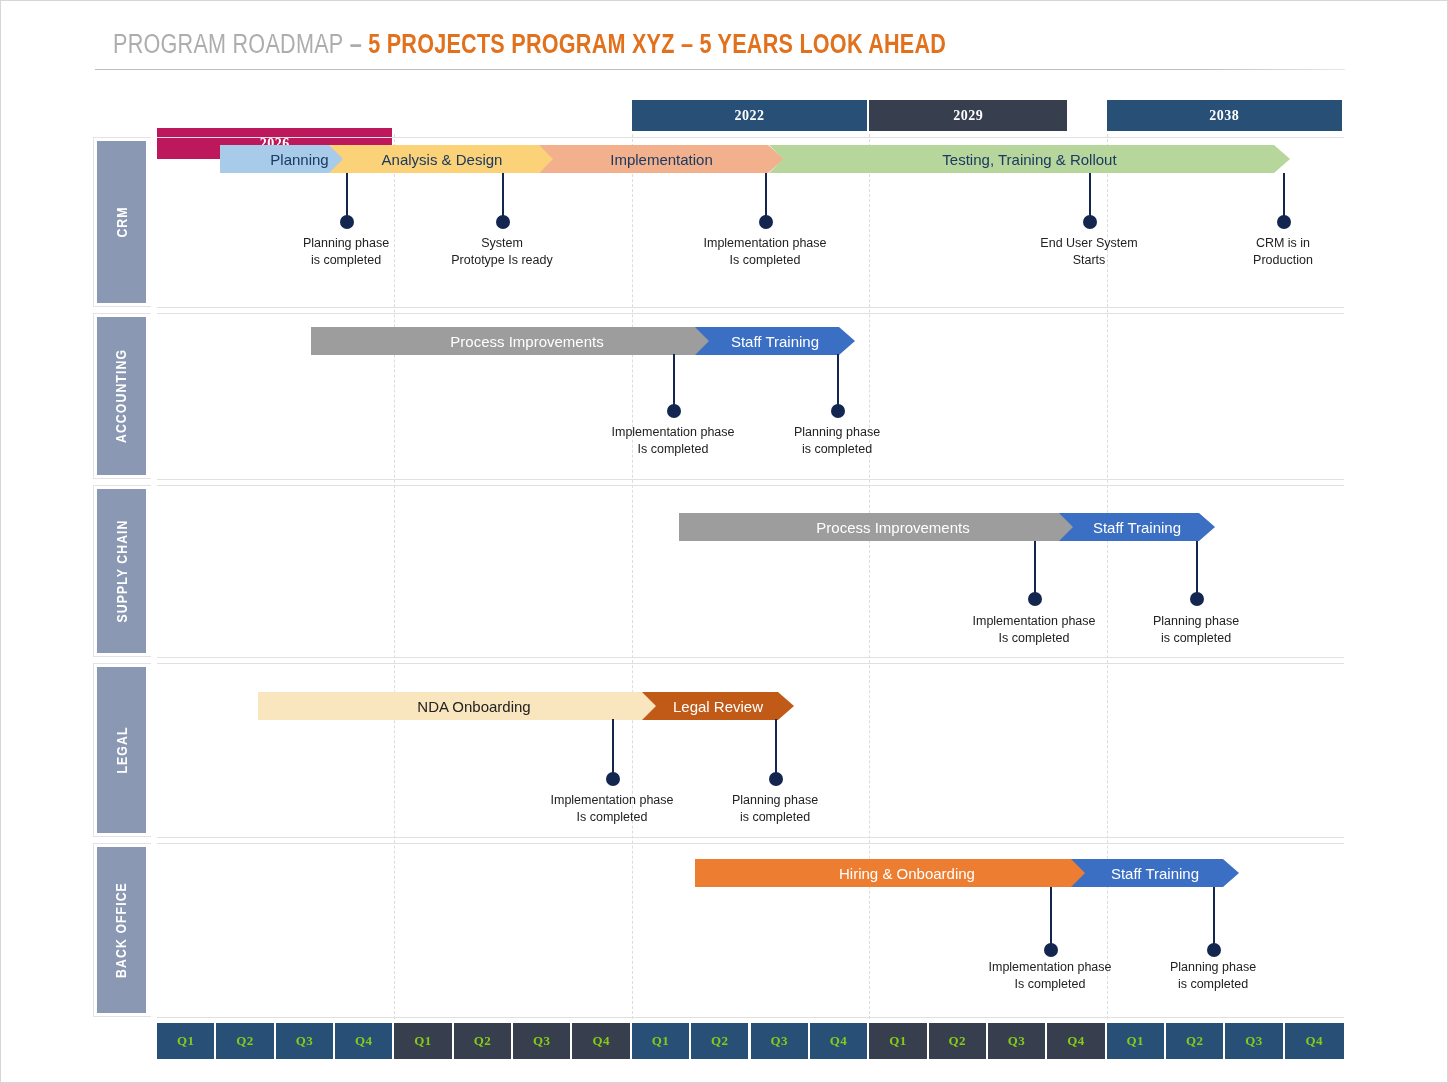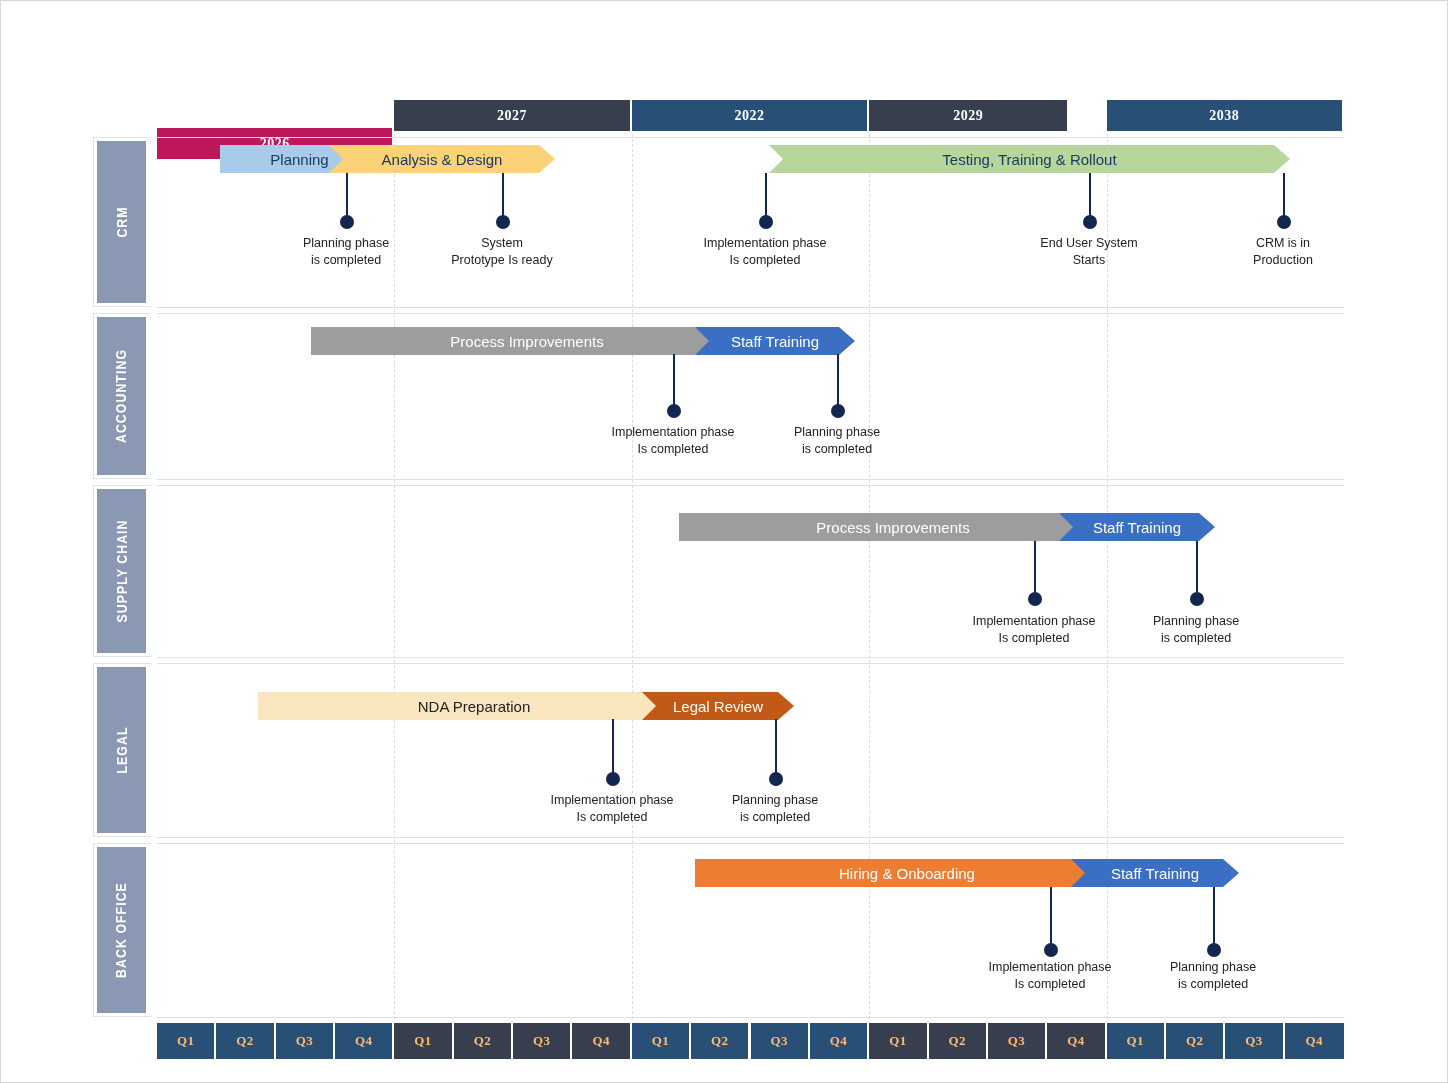--- a/index.html
+++ b/index.html
@@ -90,56 +90,64 @@
     background:#12264F;
   }
   .ms .mstext{
     position:absolute;left:-95px;width:190px;text-align:center;
     font-size:12.5px;line-height:17px;color:#222222;
   }
 
   
   .q-cell{
     position:absolute;top:1022px;height:36px;
-    color:#fdba74;font-size:13px;font-weight:bold;
+    color:#84cc16;font-size:13px;font-weight:bold;
     display:flex;align-items:center;justify-content:center;
     box-sizing:border-box;border-right:2px solid #ffffff;
     letter-spacing:.4px;
     font-family:"Liberation Serif","DejaVu Serif",serif;
   }
   .q-cell.last{border-right:none;}
 </style>
 </head>
 <body>
 
 <div id="page">
 
+  <div id="header">
+    <div id="title">
+      <span class="t-grey">PROGRAM ROADMAP</span><span class="t-dash"> – </span><span class="t-orange">5 PROJECTS PROGRAM XYZ – 5 YEARS LOOK AHEAD</span>
+    </div>
+    <div id="title-rule"></div>
+  </div>
 
   <div id="chart">
       <div class="year-head" style="left: 156px; width: 237.4px; background: #be185d; margin-top: 28px;">2026</div>
-      <div class="year-head" style="left: 393.4px; width: 237.4px; background: rgb(55, 63, 79);">2027</div>
       <div class="year-head" style="left: 630.8px; width: 237.4px; background: rgb(40, 80, 119);">2022</div>
       <div class="year-head" style="left: 868.2px; width: 200px; background: rgb(55, 63, 79);">2029</div>
       <div class="year-head" style="left: 1105.6px; width: 237.4px; background: rgb(40, 80, 119);">2038</div>
       <div class="gridline" style="left: 393.4px; height: 885px;"></div>
       <div class="gridline" style="left: 630.8px; height: 885px;"></div>
       <div class="gridline" style="left: 868.2px; height: 885px;"></div>
       <div class="gridline" style="left: 1105.6px; height: 885px;"></div>
       <div class="lane-box" style="top: 136px; height: 170px;"></div>
       <div class="lane-chip" style="top: 140px; height: 162px; background: rgb(138, 152, 179);">
         <span>CRM</span>
       </div>
       <div class="rowline" style="top: 136px;"></div>
       <div class="rowline" style="top: 306px;"></div>
       <div class="bar arrow" style="left: 186px; width: 159px; top: 144px; background: rgb(167, 203, 232); color: rgb(27, 58, 99);">
         <span class="lbl">Planning</span>
       </div>
       <div class="bar arrow-both" style="left: 328px; width: 226px; top: 144px; background: rgb(251, 210, 119); color: rgb(27, 58, 99);">
         <span class="lbl">Analysis &amp; Design</span>
       </div>
+      <div class="bar arrow-both" style="left: 538px; width: 245px; top: 144px; background: rgb(242, 177, 140); color: rgb(27, 58, 99);">
+        <span class="lbl">Implementation</span>
+      </div>
       <div class="bar arrow-both" style="left: 768px; width: 521px; top: 144px; background: rgb(183, 214, 155); color: rgb(27, 58, 99);">
         <span class="lbl">Testing, Training &amp; Rollout</span>
       </div>
       <div class="ms" style="left: 345px; top: 172px;">
         <div class="stem" style="height: 46px; background: rgb(18, 38, 79);"></div>
         <div class="dot" style="top: 42px; background: rgb(18, 38, 79);"></div>
         <div class="mstext" style="top: 62px;">
           <div>Planning phase</div>
           <div>is completed</div>
         </div>
@@ -232,21 +240,21 @@
           <div>is completed</div>
         </div>
       </div>
       <div class="lane-box" style="top: 662px; height: 174px;"></div>
       <div class="lane-chip" style="top: 666px; height: 166px; background: rgb(138, 152, 179);">
         <span>LEGAL</span>
       </div>
       <div class="rowline" style="top: 662px;"></div>
       <div class="rowline" style="top: 836px;"></div>
       <div class="bar arrow" style="left: 224px; width: 432px; top: 691px; background: rgb(250, 230, 190); color: rgb(34, 34, 34);">
-        <span class="lbl">NDA Preparation</span>
+        <span class="lbl">NDA Onboarding</span>
       </div>
       <div class="bar arrow-both" style="left: 641px; width: 152px; top: 691px; background: rgb(192, 90, 22); color: rgb(255, 255, 255);">
         <span class="lbl">Legal Review</span>
       </div>
       <div class="ms" style="left: 611px; top: 718px;">
         <div class="stem" style="height: 57px; background: rgb(18, 38, 79);"></div>
         <div class="dot" style="top: 53px; background: rgb(18, 38, 79);"></div>
         <div class="mstext" style="top: 73px;">
           <div>Implementation phase</div>
           <div>Is completed</div>

